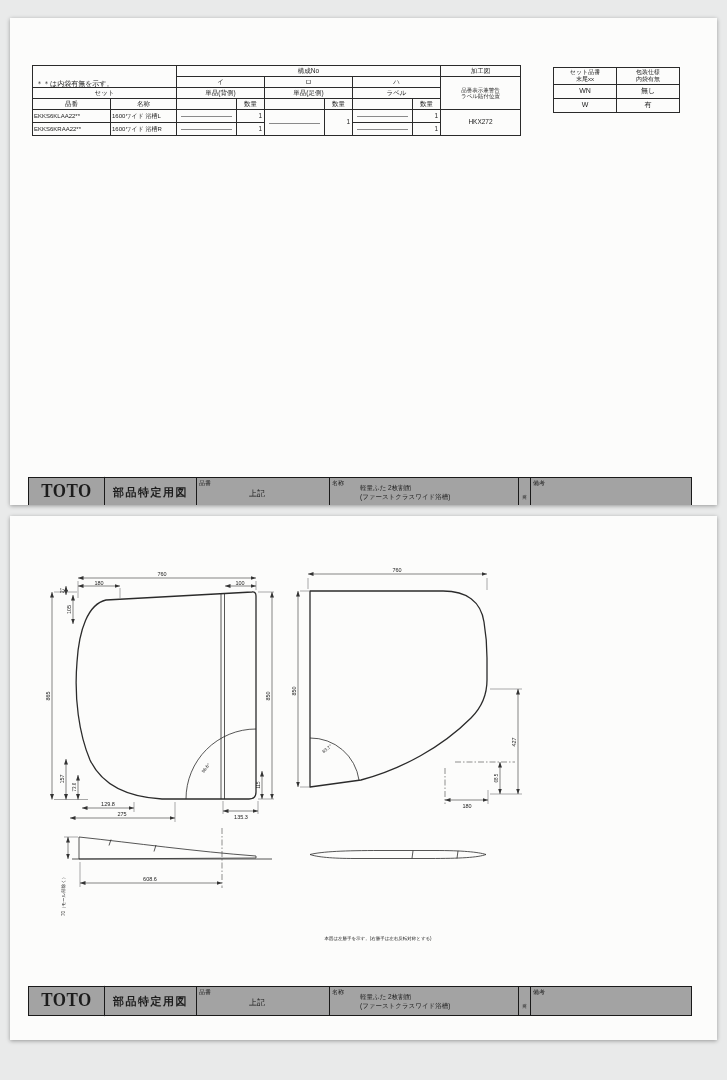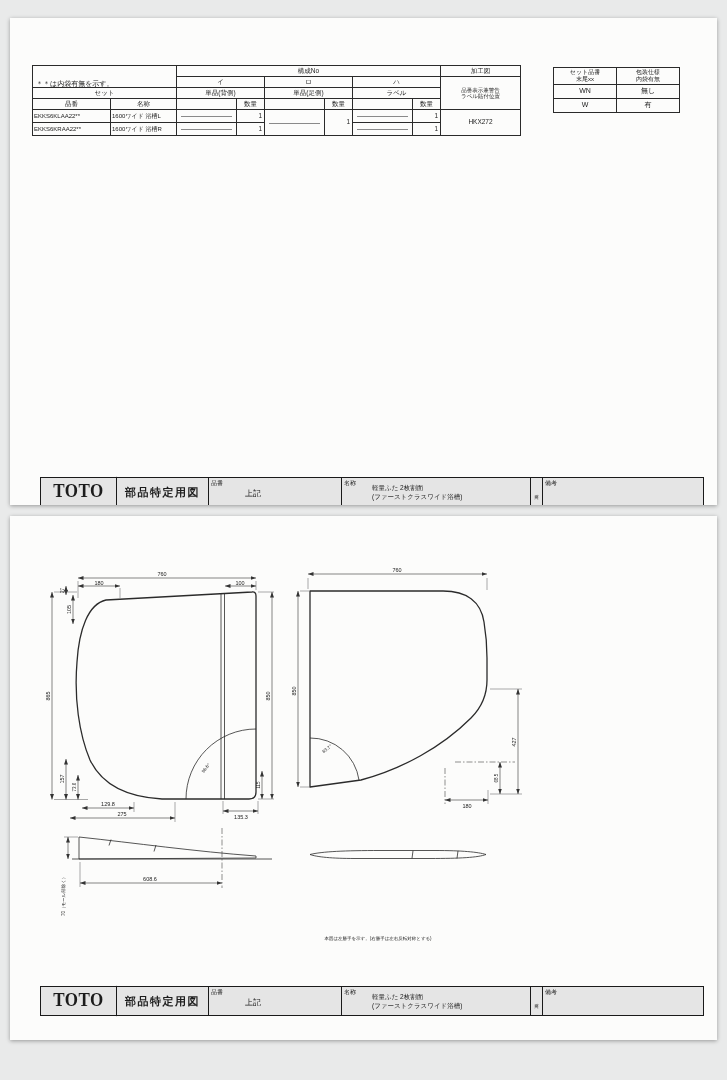--- a/index.html
+++ b/index.html
@@ -49,39 +49,38 @@
   table.bag th,table.bag td{
     border:1px solid #2a2a2a;width:62px;text-align:center;
     font-weight:normal;padding:1px 0;
   }
   table.bag th{font-size:6px;}
   table.bag td{height:11px;}
 
   
   .titleblock{
     position:absolute;left:18px;width:664px;height:30px;
-    display:flex;background:#e5e5e5;border:1.5px solid #1a1a1a;
+    display:flex;background:#a3a3a3;border:1.5px solid #1a1a1a;
     box-sizing:border-box;
-    margin-left:12px;
   }
   #page1 .titleblock{top:459px;}
   #page2 .titleblock{top:470px;}
   .tb-cell{border-right:1px solid #1a1a1a;position:relative;box-sizing:border-box;}
   .tb-cell:last-child{border-right:none;}
   .tb-logo{width:76px;display:flex;align-items:center;justify-content:center;
     font-family:"Liberation Serif",serif;font-weight:bold;font-size:17px;
     letter-spacing:.5px;transform:scaleY(1.08);}
   .tb-doctype{width:92px;display:flex;align-items:center;justify-content:center;
     font-size:11px;letter-spacing:1.5px;font-weight:bold;}
   .tb-hinban{width:133px;}
   .tb-meisho{width:189px;}
   .tb-scale{width:12px;display:flex;align-items:center;justify-content:center;}
   .tb-biko{flex:1;}
   .tb-lbl{position:absolute;top:1px;left:2px;font-size:6px;}
-  .tb-hinban .tb-val{position:absolute;top:10px;left:36px;font-size:8px;}
+  .tb-hinban .tb-val{position:absolute;top:10px;left:52px;font-size:8px;}
   .tb-meisho .tb-val{position:absolute;top:6px;left:30px;font-size:6.5px;line-height:1.35;}
   .tb-scale .vtext{writing-mode:vertical-rl;font-size:4px;letter-spacing:1px;color:#333;}
 
   
   svg.drawing{position:absolute;left:0;top:30px;}
   .body-line{fill:none;stroke:#2b2b2b;stroke-width:1.3;stroke-linejoin:round;}
   .thin{fill:none;stroke:#2b2b2b;stroke-width:.8;}
   .dim{stroke:#333;stroke-width:.6;fill:none;}
   .ext{stroke:#555;stroke-width:.5;fill:none;}
   .cdash{stroke:#444;stroke-width:.6;fill:none;stroke-dasharray:6 2 1.5 2;}

